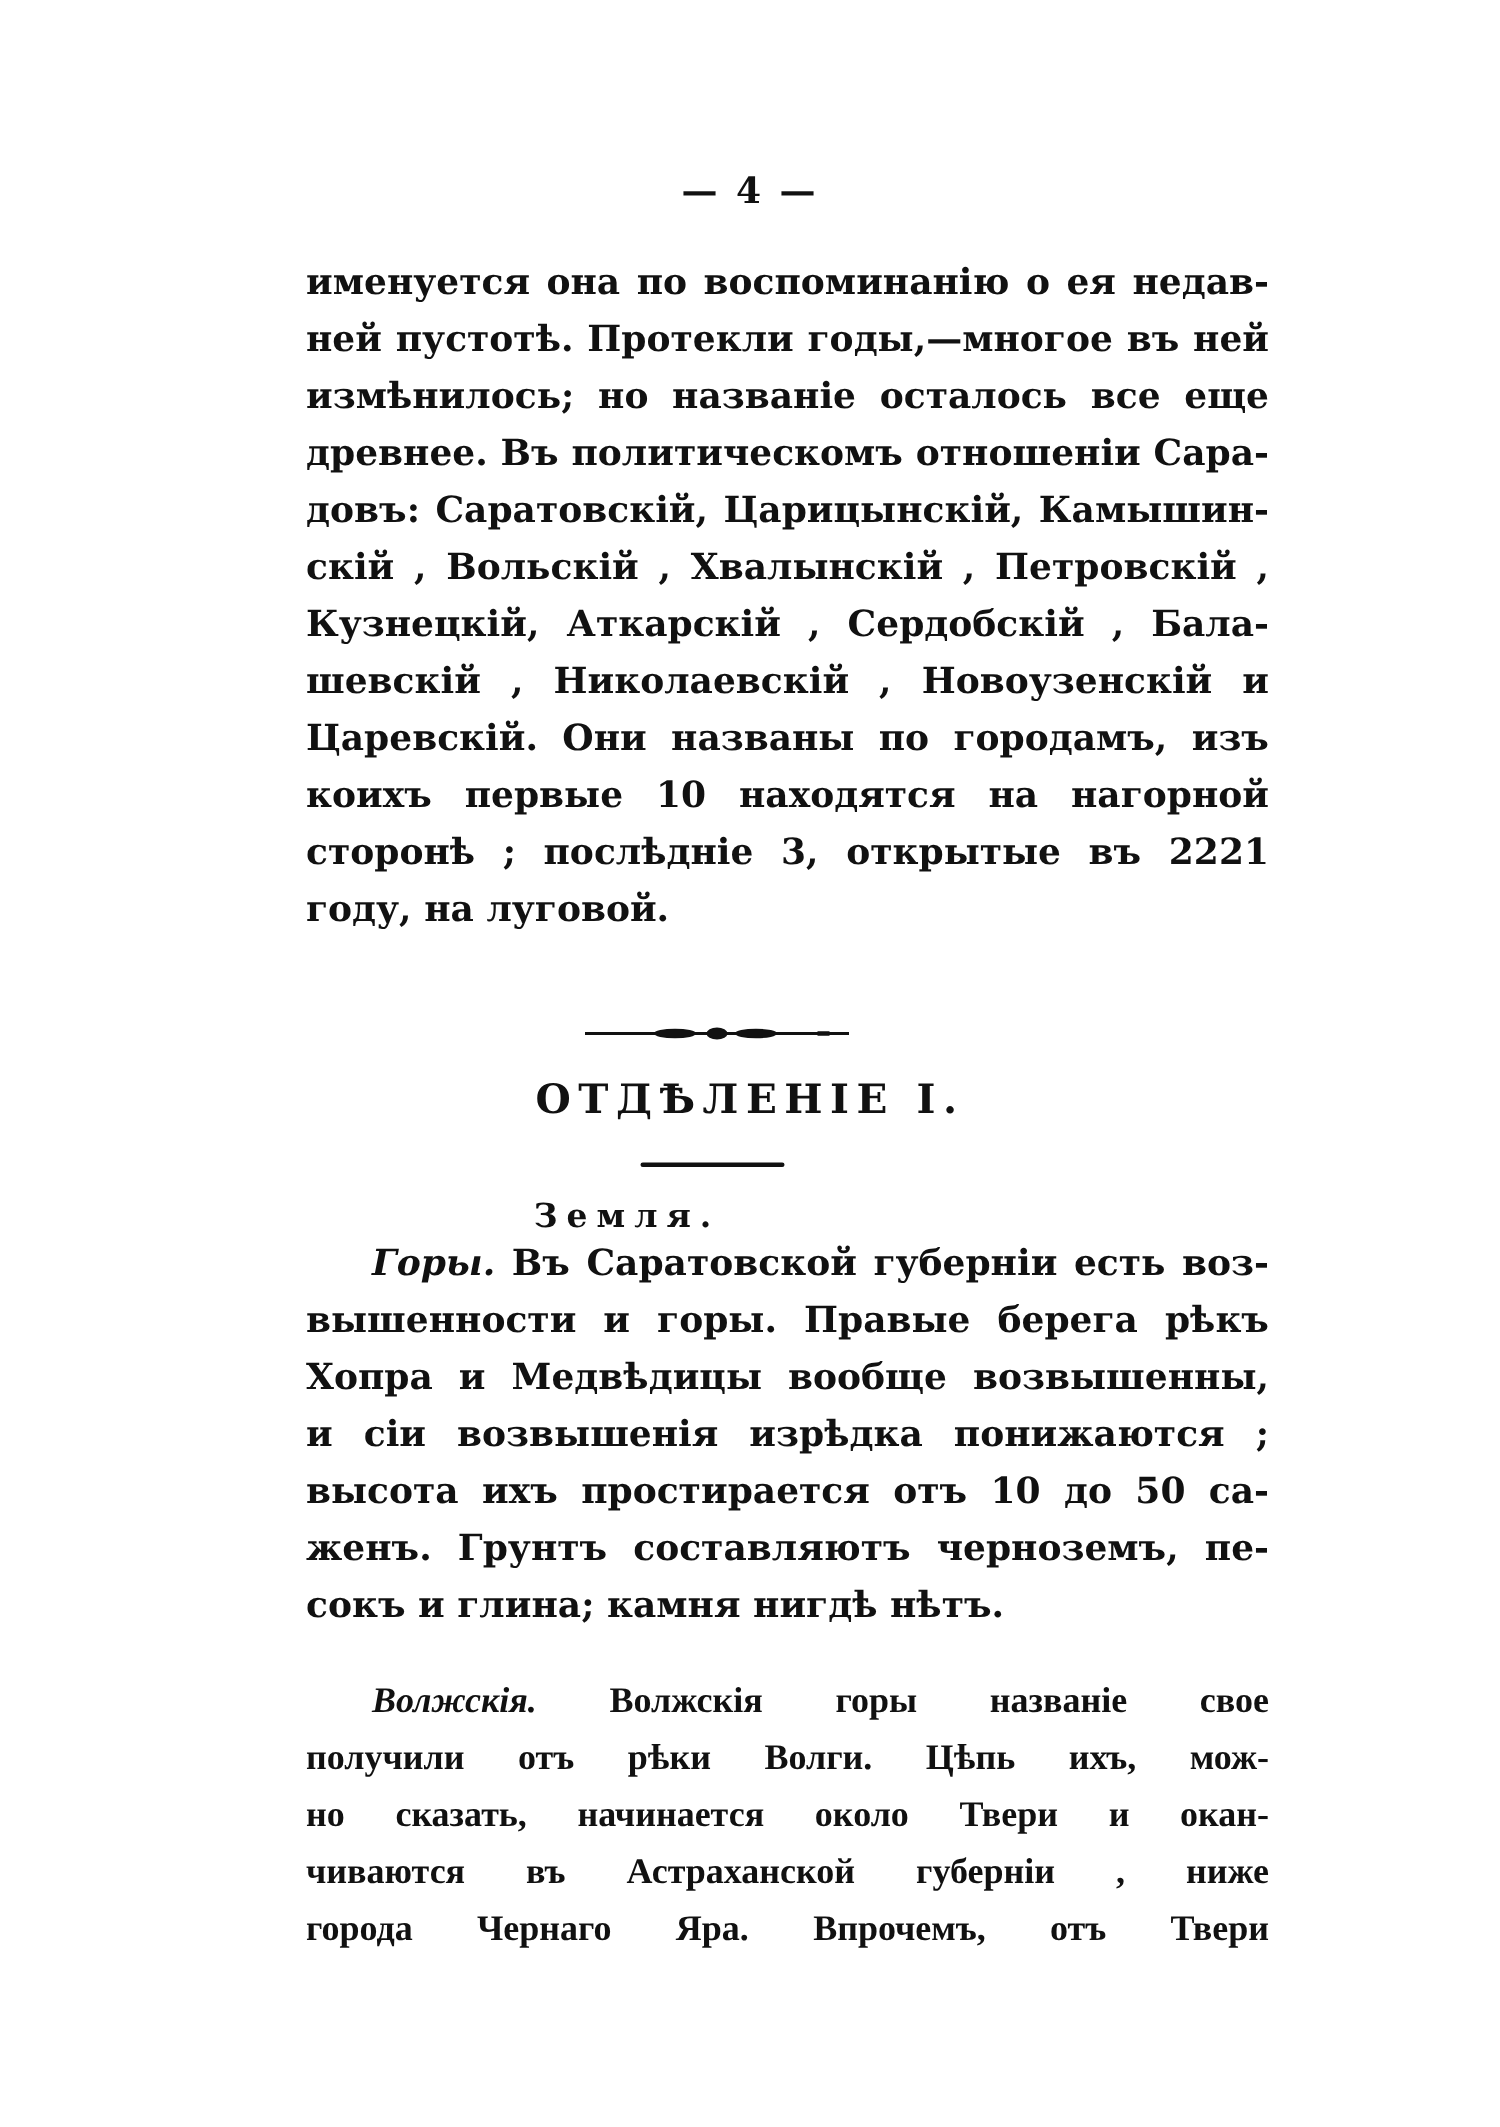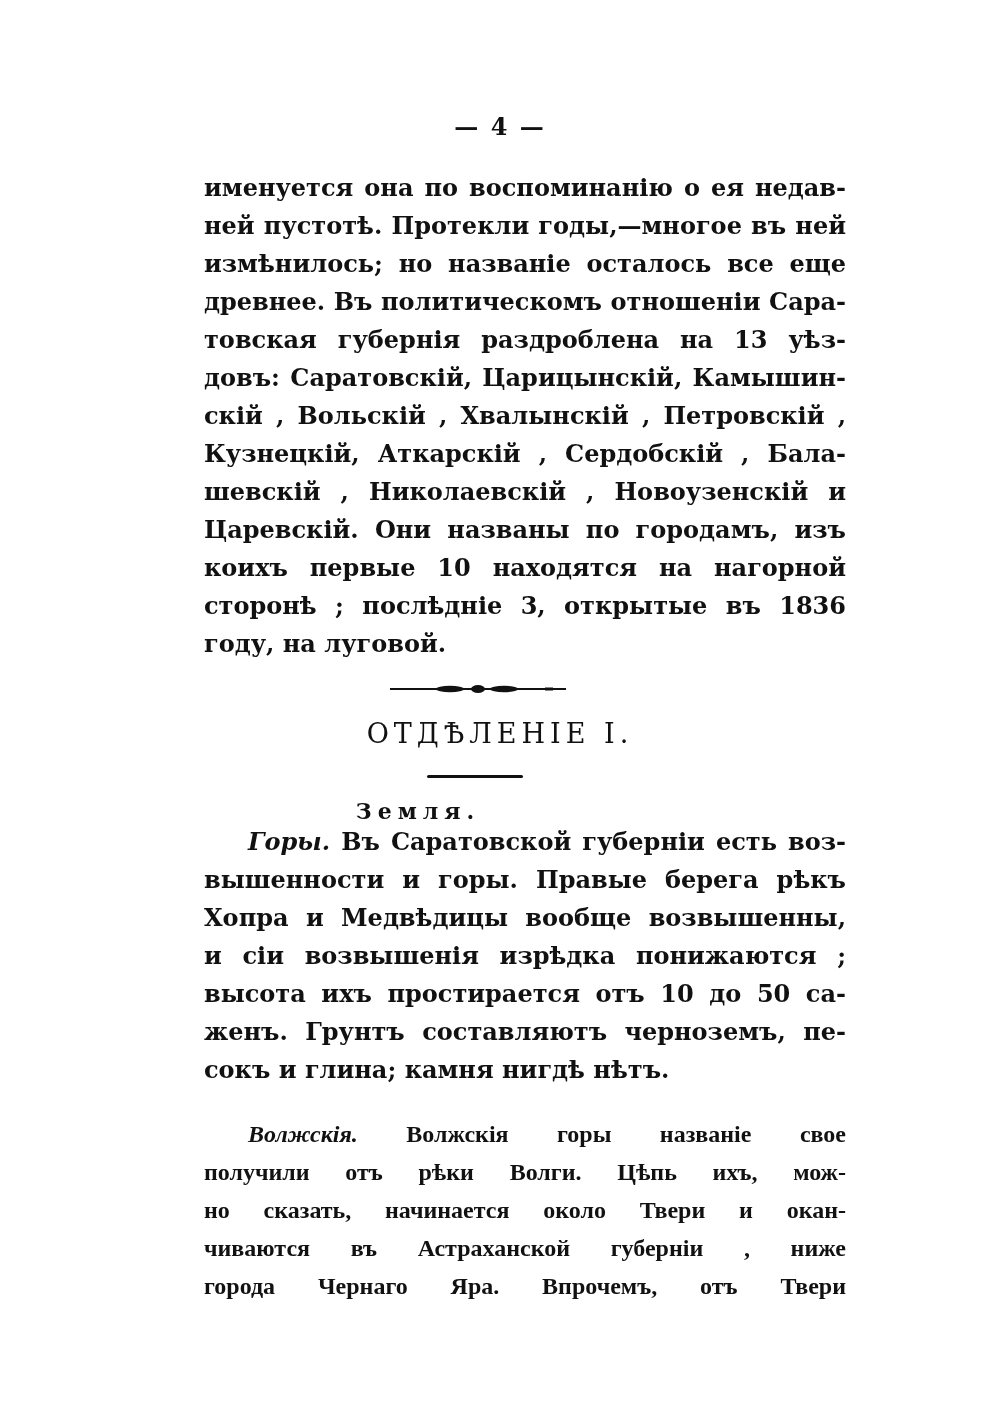--- a/index.html
+++ b/index.html
@@ -64,21 +64,21 @@
     width: 176px;
     height: 10px;
   }
   .section-title {
     position: absolute;
     top: 718px;
     left: 0;
     width: 1000px;
     text-align: center;
     font-size: 27px;
-    font-weight: normal;
+    font-weight: bold;
     letter-spacing: 5px;
   }
   .rule {
     position: absolute;
     top: 775px;
     left: 427px;
     width: 96px;
     height: 3px;
     background: #111;
     border-radius: 2px;
@@ -101,28 +101,27 @@
 
 <div class="page">
 
   <div class="page-number">— 4 —</div>
 
   <div class="column" id="block-1">
     <div class="line">именуется она по воспоминанію о ея недав-</div>
     <div class="line">ней пустотѣ. Протекли годы,—многое въ ней</div>
     <div class="line">измѣнилось; но названіе осталось все еще</div>
     <div class="line">древнее. Въ политическомъ отношеніи Сара-</div>
-    <div class="line">товская губернія раздроблена на 13 уѣз-</div>
     <div class="line">довъ: Саратовскій, Царицынскій, Камышин-</div>
     <div class="line">скій , Вольскій , Хвалынскій , Петровскій ,</div>
     <div class="line">Кузнецкій, Аткарскій , Сердобскій , Бала-</div>
     <div class="line">шевскій , Николаевскій , Новоузенскій и</div>
     <div class="line">Царевскій. Они названы по городамъ, изъ</div>
     <div class="line">коихъ первые 10 находятся на нагорной</div>
-    <div class="line">сторонѣ ; послѣдніе 3, открытые въ 1836</div>
+    <div class="line">сторонѣ ; послѣдніе 3, открытые въ 2221</div>
     <div class="line last">году, на луговой.</div>
   </div>
 
   <svg class="ornament" viewBox="0 0 176 10" preserveAspectRatio="none">
     <rect x="0" y="4" width="176" height="2" fill="#111"></rect>
     <ellipse cx="60" cy="5" rx="14" ry="3.2" fill="#111"></ellipse>
     <ellipse cx="88" cy="5" rx="7" ry="4" fill="#111"></ellipse>
     <ellipse cx="114" cy="5" rx="14" ry="3.2" fill="#111"></ellipse>
     <rect x="155" y="3.5" width="8" height="3" fill="#111"></rect>
   </svg>

